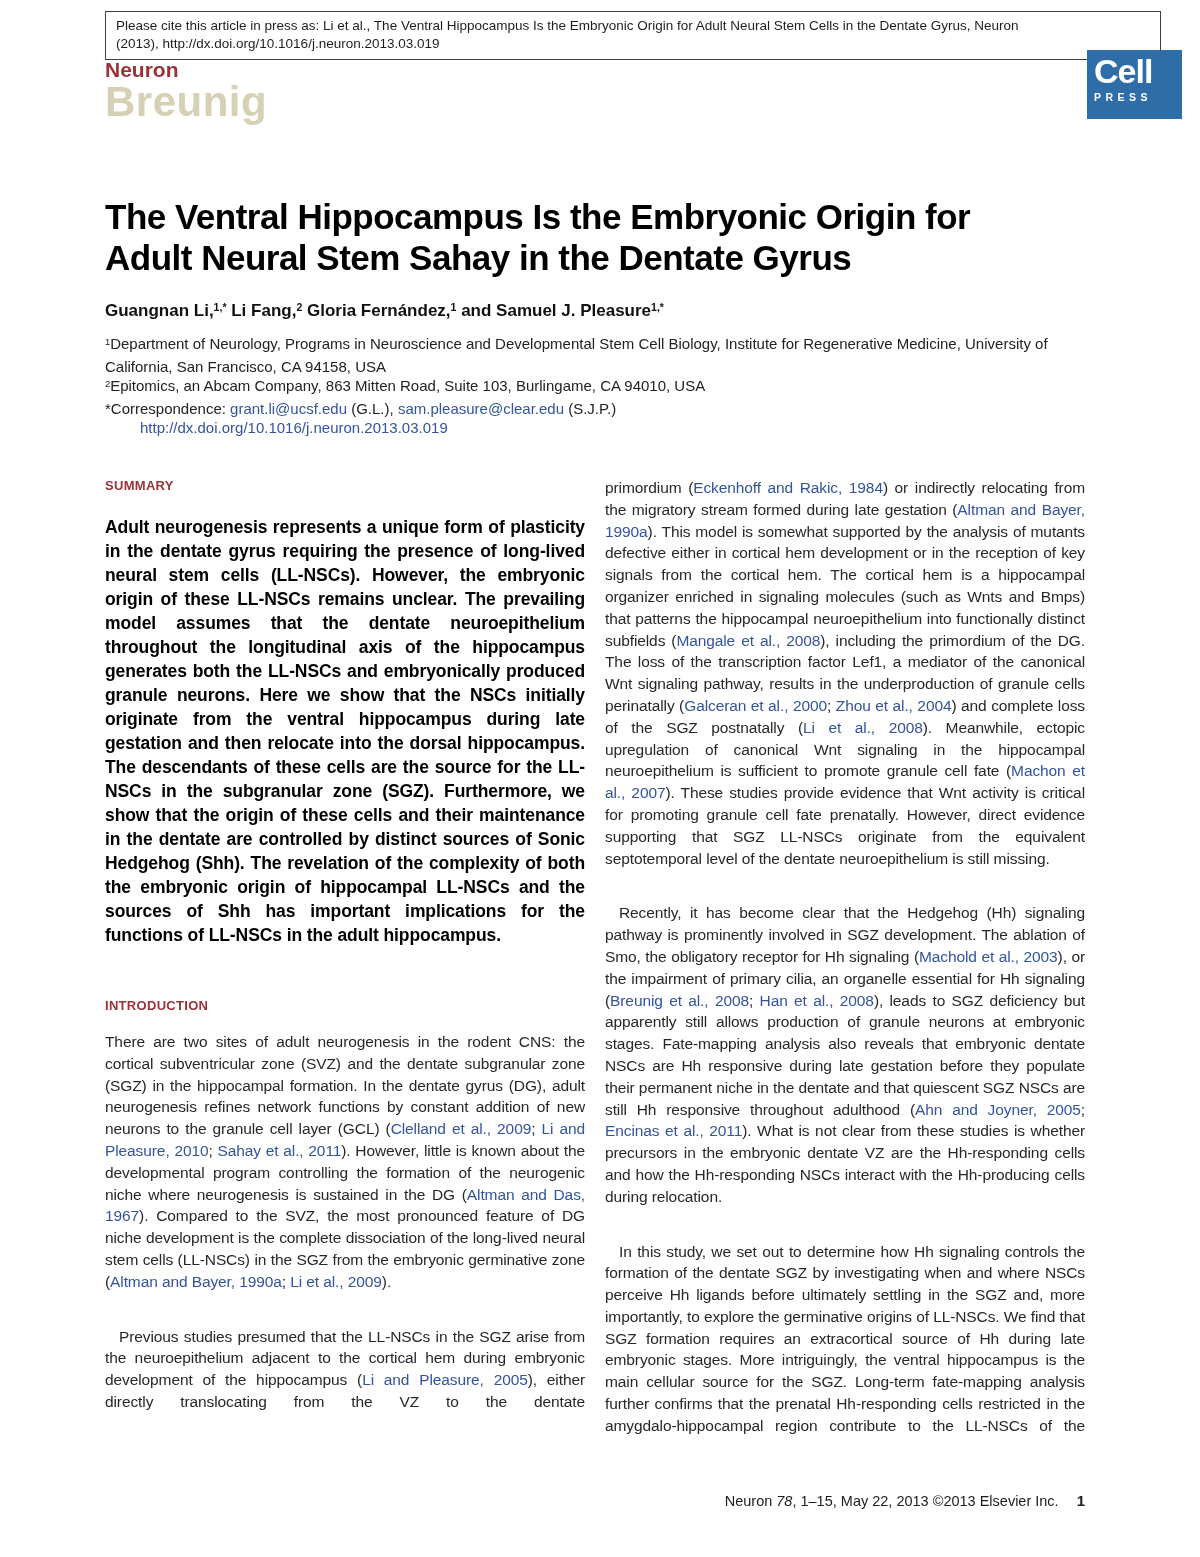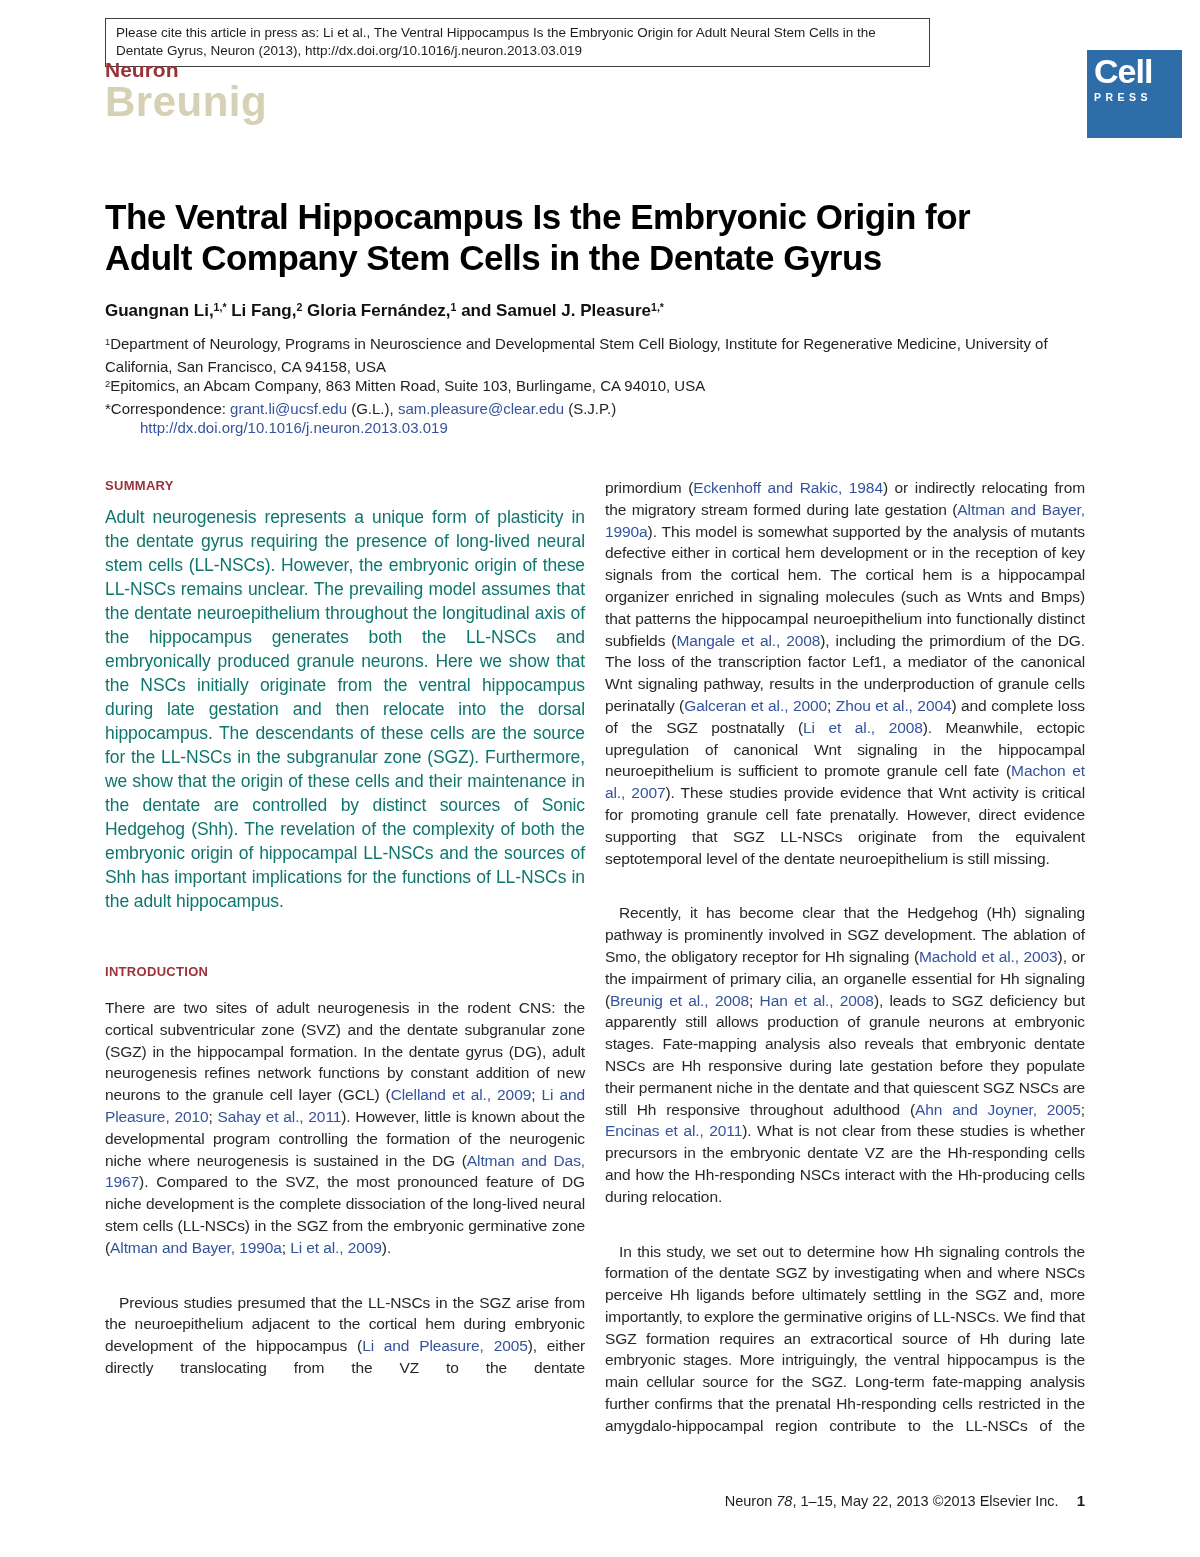--- a/index.html
+++ b/index.html
@@ -9,29 +9,29 @@
     --link-blue:#33539e;
     --body-text:#272727;
   }
   *{margin:0;padding:0;box-sizing:border-box;}
   html,body{background:#ffffff;}
   .page{
     position:relative;width:1200px;height:1557px;background:#fff;overflow:hidden;
     font-family:"Liberation Sans",sans-serif;color:var(--body-text);
   }
   .notice{
-    position:absolute;left:105px;top:18px;width:825px;
+    position:absolute;left:105px;top:11px;width:1056px;
     border:1.5px solid #3f3f3f;padding:5px 10px 7px 10px;
   }
   .notice-text{font-size:13.5px;line-height:17.5px;color:#1e1e1e;max-width:945px;}
   .masthead{position:absolute;left:105px;top:58px;width:978px;}
   .journal{font-size:21px;font-weight:bold;color:var(--heading-red);line-height:23px;}
   .arttype{font-size:42px;font-weight:bold;color:var(--article-tan);line-height:42px;letter-spacing:0.5px;}
   .logo{
-    position:absolute;left:982px;top:-8px;width:95px;height:88px;background:var(--logo-blue);
+    position:absolute;left:982px;top:-8px;width:95px;height:69px;background:var(--logo-blue);
     padding:3px 0 0 7px;
   }
   .logo-main{color:#fff;font-weight:bold;font-size:34px;line-height:36px;letter-spacing:-1px;}
   .logo-sub{color:#fff;font-size:10.5px;font-weight:bold;letter-spacing:4.5px;line-height:12px;margin-top:2px;}
   .title{
     position:absolute;left:105px;top:196px;width:915px;
     font-size:35px;line-height:41px;font-weight:bold;color:#000;letter-spacing:-0.5px;
   }
   .authors{position:absolute;left:105px;top:301px;width:978px;font-size:17px;font-weight:bold;color:#111;}
   .frontmatter{position:absolute;left:105px;top:334px;width:990px;font-size:15px;line-height:19.5px;color:#222;}
@@ -40,21 +40,21 @@
   sup{font-size:62%;vertical-align:baseline;position:relative;top:-0.45em;}
   .lnk{color:var(--link-blue);cursor:pointer;}
   .columns{
     position:absolute;left:105px;top:477px;width:980px;
     display:flex;gap:20px;
   }
   .col{width:480px;}
   .sec{font-size:13px;font-weight:bold;color:var(--heading-red);letter-spacing:0.3px;line-height:18px;}
   .para{text-align:justify;hyphens:none;}
   .sumbody{
-    margin-top:10px;font-size:17.5px;line-height:24px;font-weight:normal;color:#0f766e;
+    margin-top:20px;font-size:17.5px;line-height:24px;font-weight:bold;color:#000000;
     letter-spacing:-0.1px;
   }
   .intro-head{margin-top:50px;}
   .bodytext{font-size:15.5px;line-height:21.8px;color:var(--body-text);letter-spacing:-0.1px;}
   .first{margin-top:16px;}
   .indent{text-indent:14px;margin-top:33px;}
   .jlast{text-align-last:justify;}
   .footer{
     position:absolute;top:1492px;right:115px;
     display:flex;align-items:baseline;gap:18px;
@@ -73,21 +73,21 @@
 
   <div class="masthead">
     <div class="journal">Neuron</div>
     <div class="arttype">Breunig</div>
     <div class="logo">
       <div class="logo-main">Cell</div>
       <div class="logo-sub">PRESS</div>
     </div>
   </div>
 
-  <h1 class="title">The Ventral Hippocampus Is the Embryonic Origin for Adult Company Stem Cells in the Dentate Gyrus</h1>
+  <h1 class="title">The Ventral Hippocampus Is the Embryonic Origin for Adult Neural Stem Sahay in the Dentate Gyrus</h1>
 
   <div class="authors">Guangnan Li,<sup>1,*</sup> Li Fang,<sup>2</sup> Gloria Fernández,<sup>1</sup> and Samuel J. Pleasure<sup>1,*</sup></div>
 
   <div class="frontmatter">
     <div class="affil"><sup>1</sup>Department of Neurology, Programs in Neuroscience and Developmental Stem Cell Biology, Institute for Regenerative Medicine, University of California, San Francisco, CA 94158, USA</div>
     <div class="affil"><sup>2</sup>Epitomics, an Abcam Company, 863 Mitten Road, Suite 103, Burlingame, CA 94010, USA</div>
     <div class="affil">*Correspondence: <span class="lnk">grant.li@ucsf.edu</span> (G.L.), <span class="lnk">sam.pleasure@clear.edu</span> (S.J.P.)</div>
     <div class="affil doi-line"><span class="lnk">http://dx.doi.org/10.1016/j.neuron.2013.03.019</span></div>
   </div>
 

